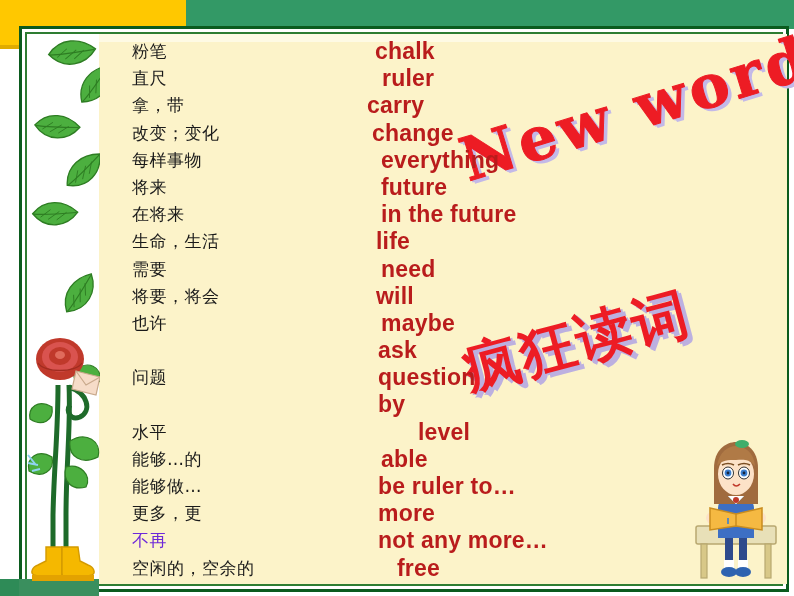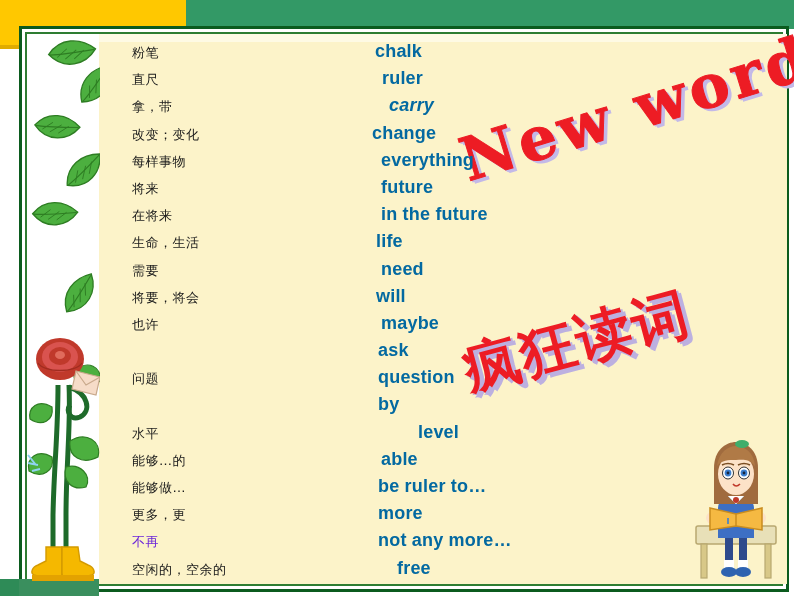--- a/index.html
+++ b/index.html
@@ -88,31 +88,31 @@
   }
   .word-row {
     position: relative;
     height: 27.2px;
     line-height: 27.2px;
     white-space: nowrap;
   }
   .cn {
     display: inline-block;
     font-family: "DejaVu Sans", "Liberation Sans", sans-serif;
-    font-size: 13px;
+    font-size: 17px;
     color: #1a1a1a;
     letter-spacing: 0.5px;
   }
   .cn.red { color: #6d28d9; }
   .en {
     position: absolute;
     font-family: "Liberation Sans", "DejaVu Sans", sans-serif;
-    font-size: 18px;
+    font-size: 23px;
     font-weight: bold;
-    color: #0369a1;
+    color: #b91c1c;
     letter-spacing: 0.2px;
   }
 
   
   .wordart {
     position: absolute;
     font-weight: bold;
     white-space: nowrap;
     pointer-events: none;
   }
@@ -283,21 +283,21 @@
       <path d="M46 76 L46 88" stroke="#C98C1E" stroke-width="1.5"></path>
       <path d="M38 80 L38 86" stroke="#3C7FD0" stroke-width="1.6"></path>
 
       <ellipse cx="52" cy="6" rx="7" ry="4" fill="#3FAE6B"></ellipse>
     </svg>
   </div>
 
   <div class="wordlist" id="wordlist">
       <div class="word-row"><span class="cn">粉笔</span><span class="en" style="left: 243px;">chalk</span></div>
       <div class="word-row"><span class="cn">直尺</span><span class="en" style="left: 250px;">ruler</span></div>
-      <div class="word-row"><span class="cn">拿，带</span><span class="en" style="left: 257px; font-style: italic;">carry</span></div>
+      <div class="word-row"><span class="cn">拿，带</span><span class="en" style="left: 235px;">carry</span></div>
       <div class="word-row"><span class="cn">改变；变化</span><span class="en" style="left: 240px;">change</span></div>
       <div class="word-row"><span class="cn">每样事物</span><span class="en" style="left: 249px;">everything</span></div>
       <div class="word-row"><span class="cn">将来</span><span class="en" style="left: 249px;">future</span></div>
       <div class="word-row"><span class="cn">在将来</span><span class="en" style="left: 249px;">in the future</span></div>
       <div class="word-row"><span class="cn">生命，生活</span><span class="en" style="left: 244px;">life</span></div>
       <div class="word-row"><span class="cn">需要</span><span class="en" style="left: 249px;">need</span></div>
       <div class="word-row"><span class="cn">将要，将会</span><span class="en" style="left: 244px;">will</span></div>
       <div class="word-row"><span class="cn">也许</span><span class="en" style="left: 249px;">maybe</span></div>
       <div class="word-row"><span class="en" style="left: 246px;">ask</span></div>
       <div class="word-row"><span class="cn">问题</span><span class="en" style="left: 246px;">question</span></div>

